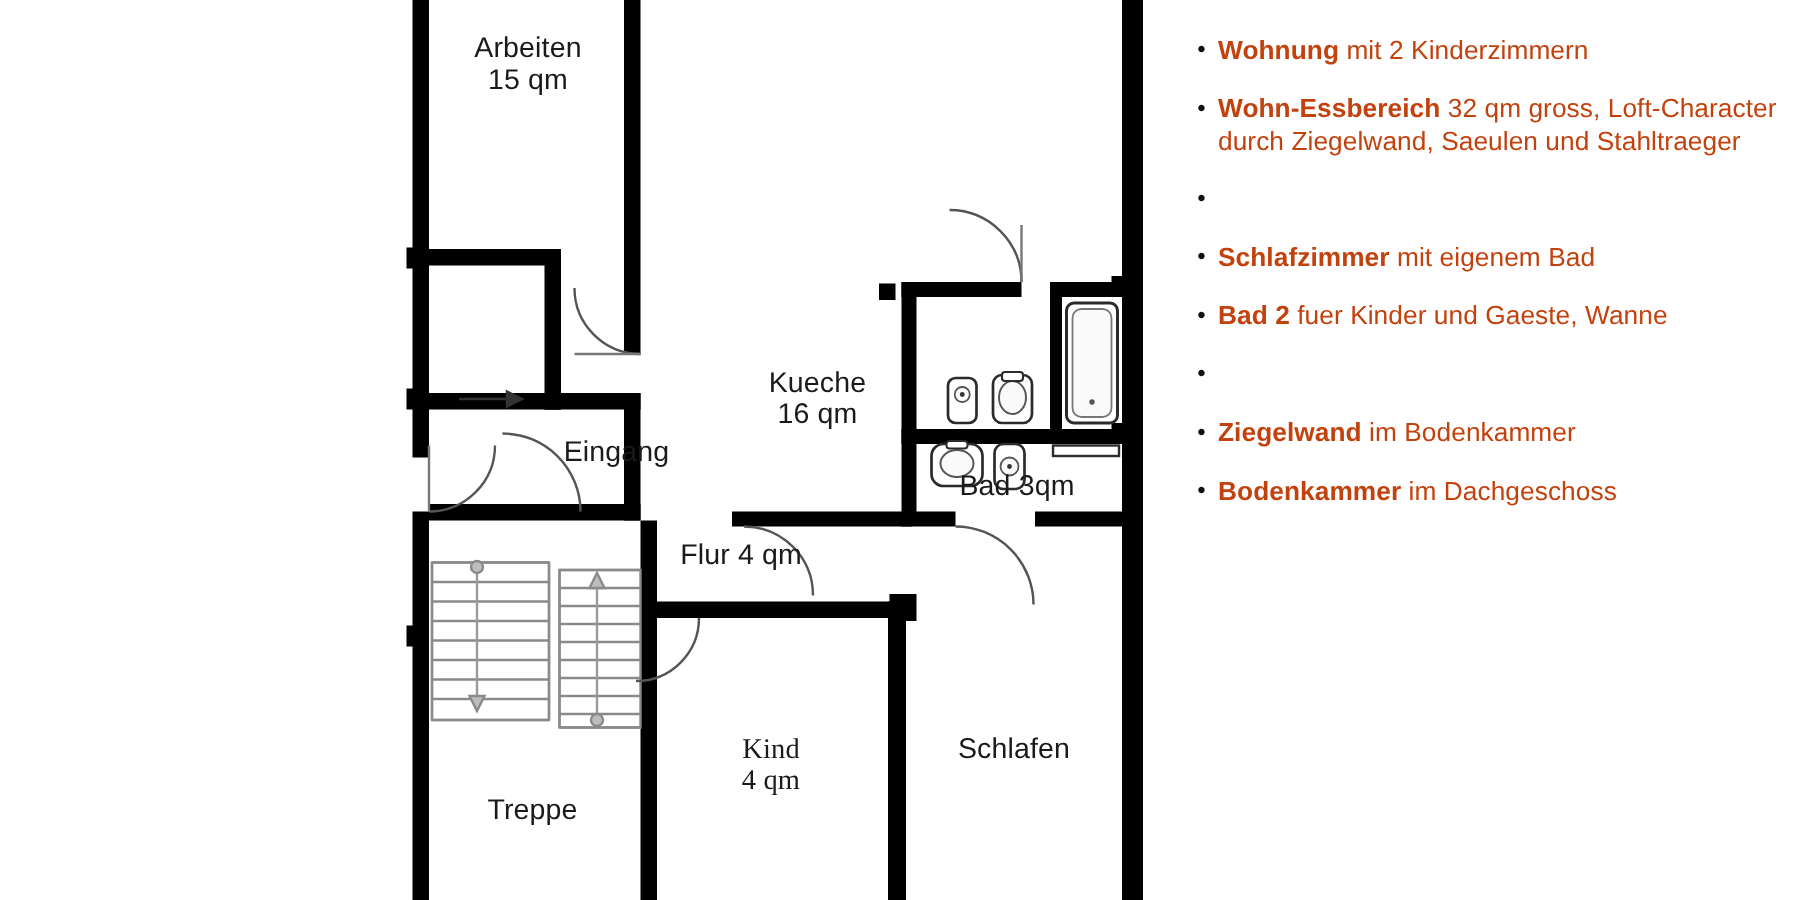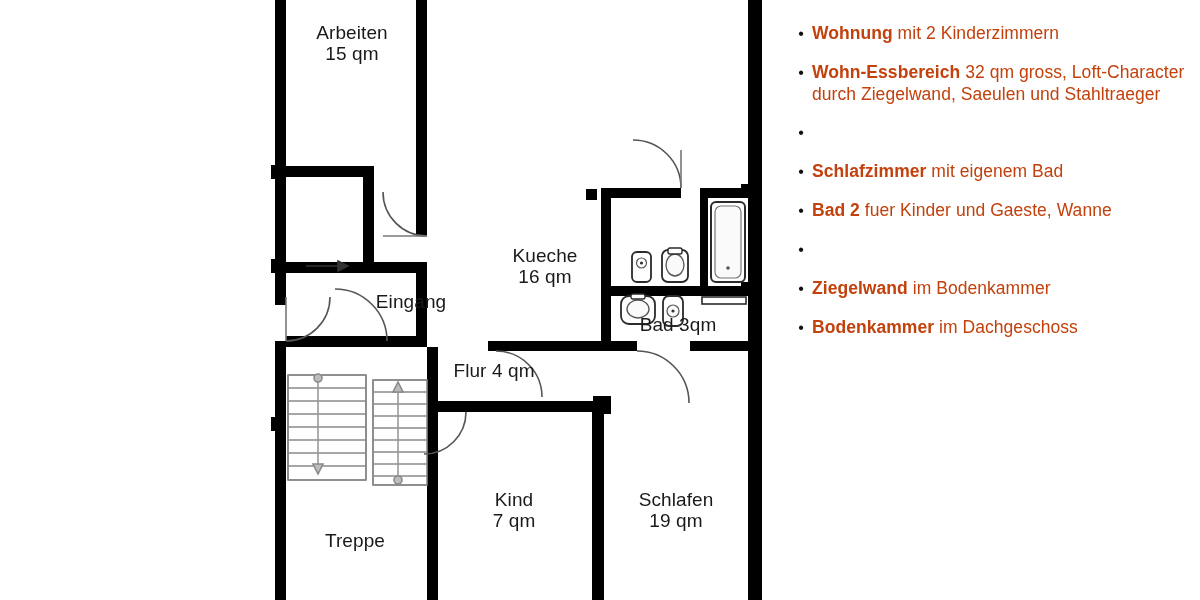--- a/index.html
+++ b/index.html
@@ -211,28 +211,27 @@
     </div>
 
     <div class="roomlabel" style="left:351px;top:291px;width:120px;">
       <span>Eingang</span>
     </div>
 
     <div class="roomlabel" style="left:434px;top:360px;width:120px;">
       <span>Flur 4 qm</span>
     </div>
 
-    <div class="roomlabel" style="left:454px;top:489px;width:120px;">
+    <div class="roomlabel" style="left:454px;top:489px;width:120px;font-family:Liberation Serif, serif;">
       <span>Kind</span>
-      <span class="l2">7 qm</span>
+      <span class="l2">4 qm</span>
     </div>
 
     <div class="roomlabel" style="left:606px;top:489px;width:140px;">
       <span>Schlafen</span>
-      <span class="l2">19 qm</span>
     </div>
 
     <div class="roomlabel" style="left:295px;top:530px;width:120px;">
       <span>Treppe</span>
     </div>
   </div>
 
   <div id="features">
 
     <div class="feat">

